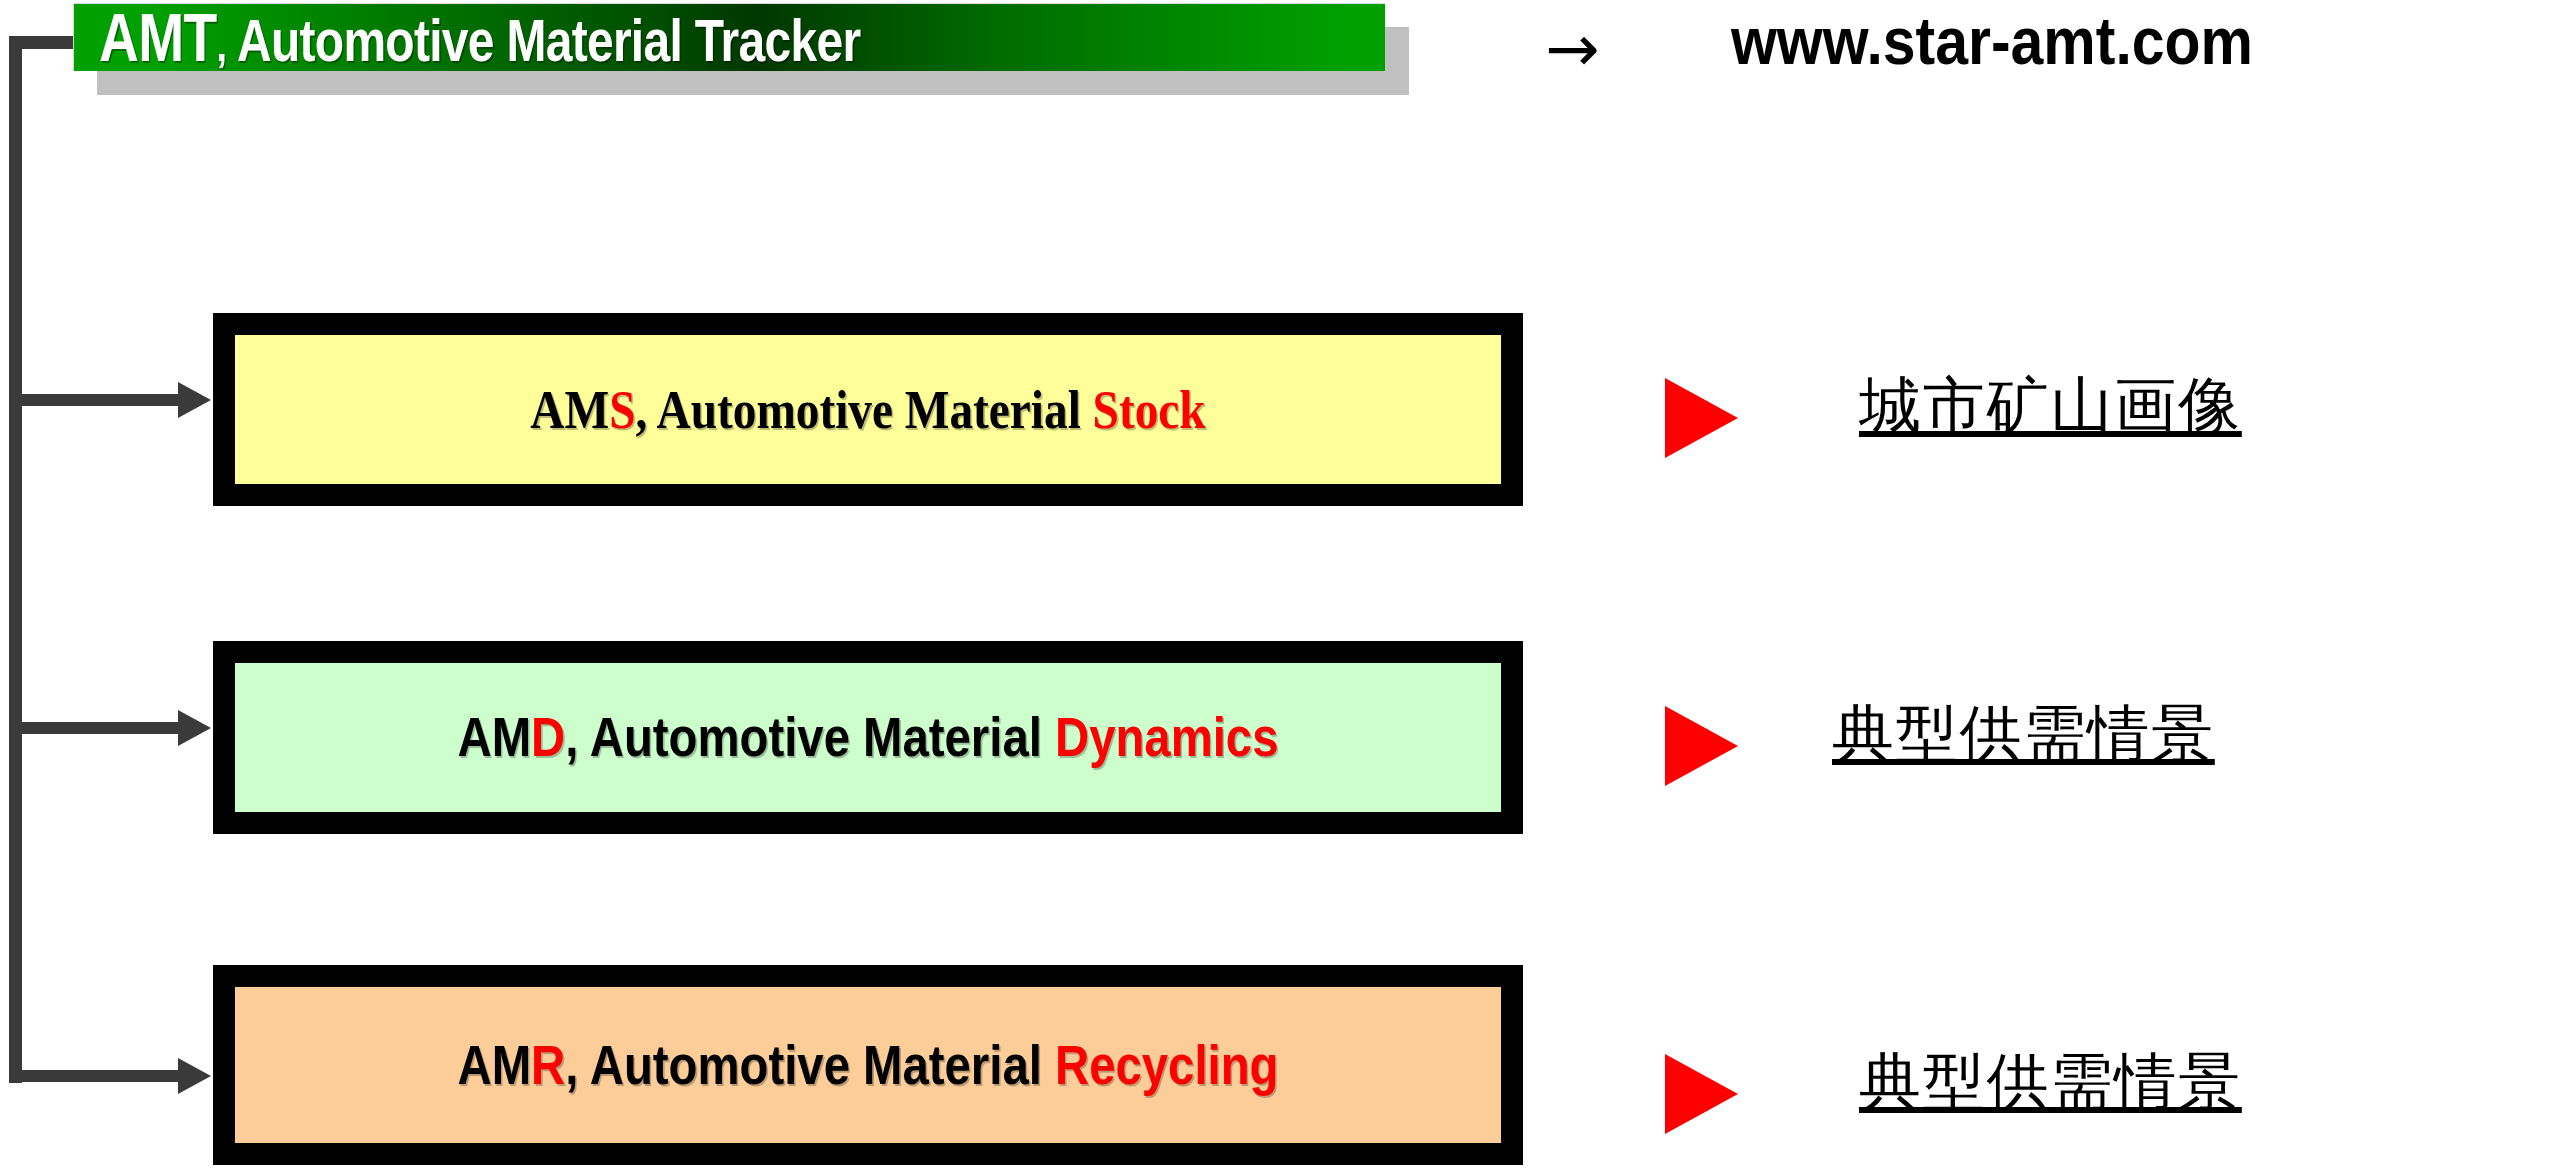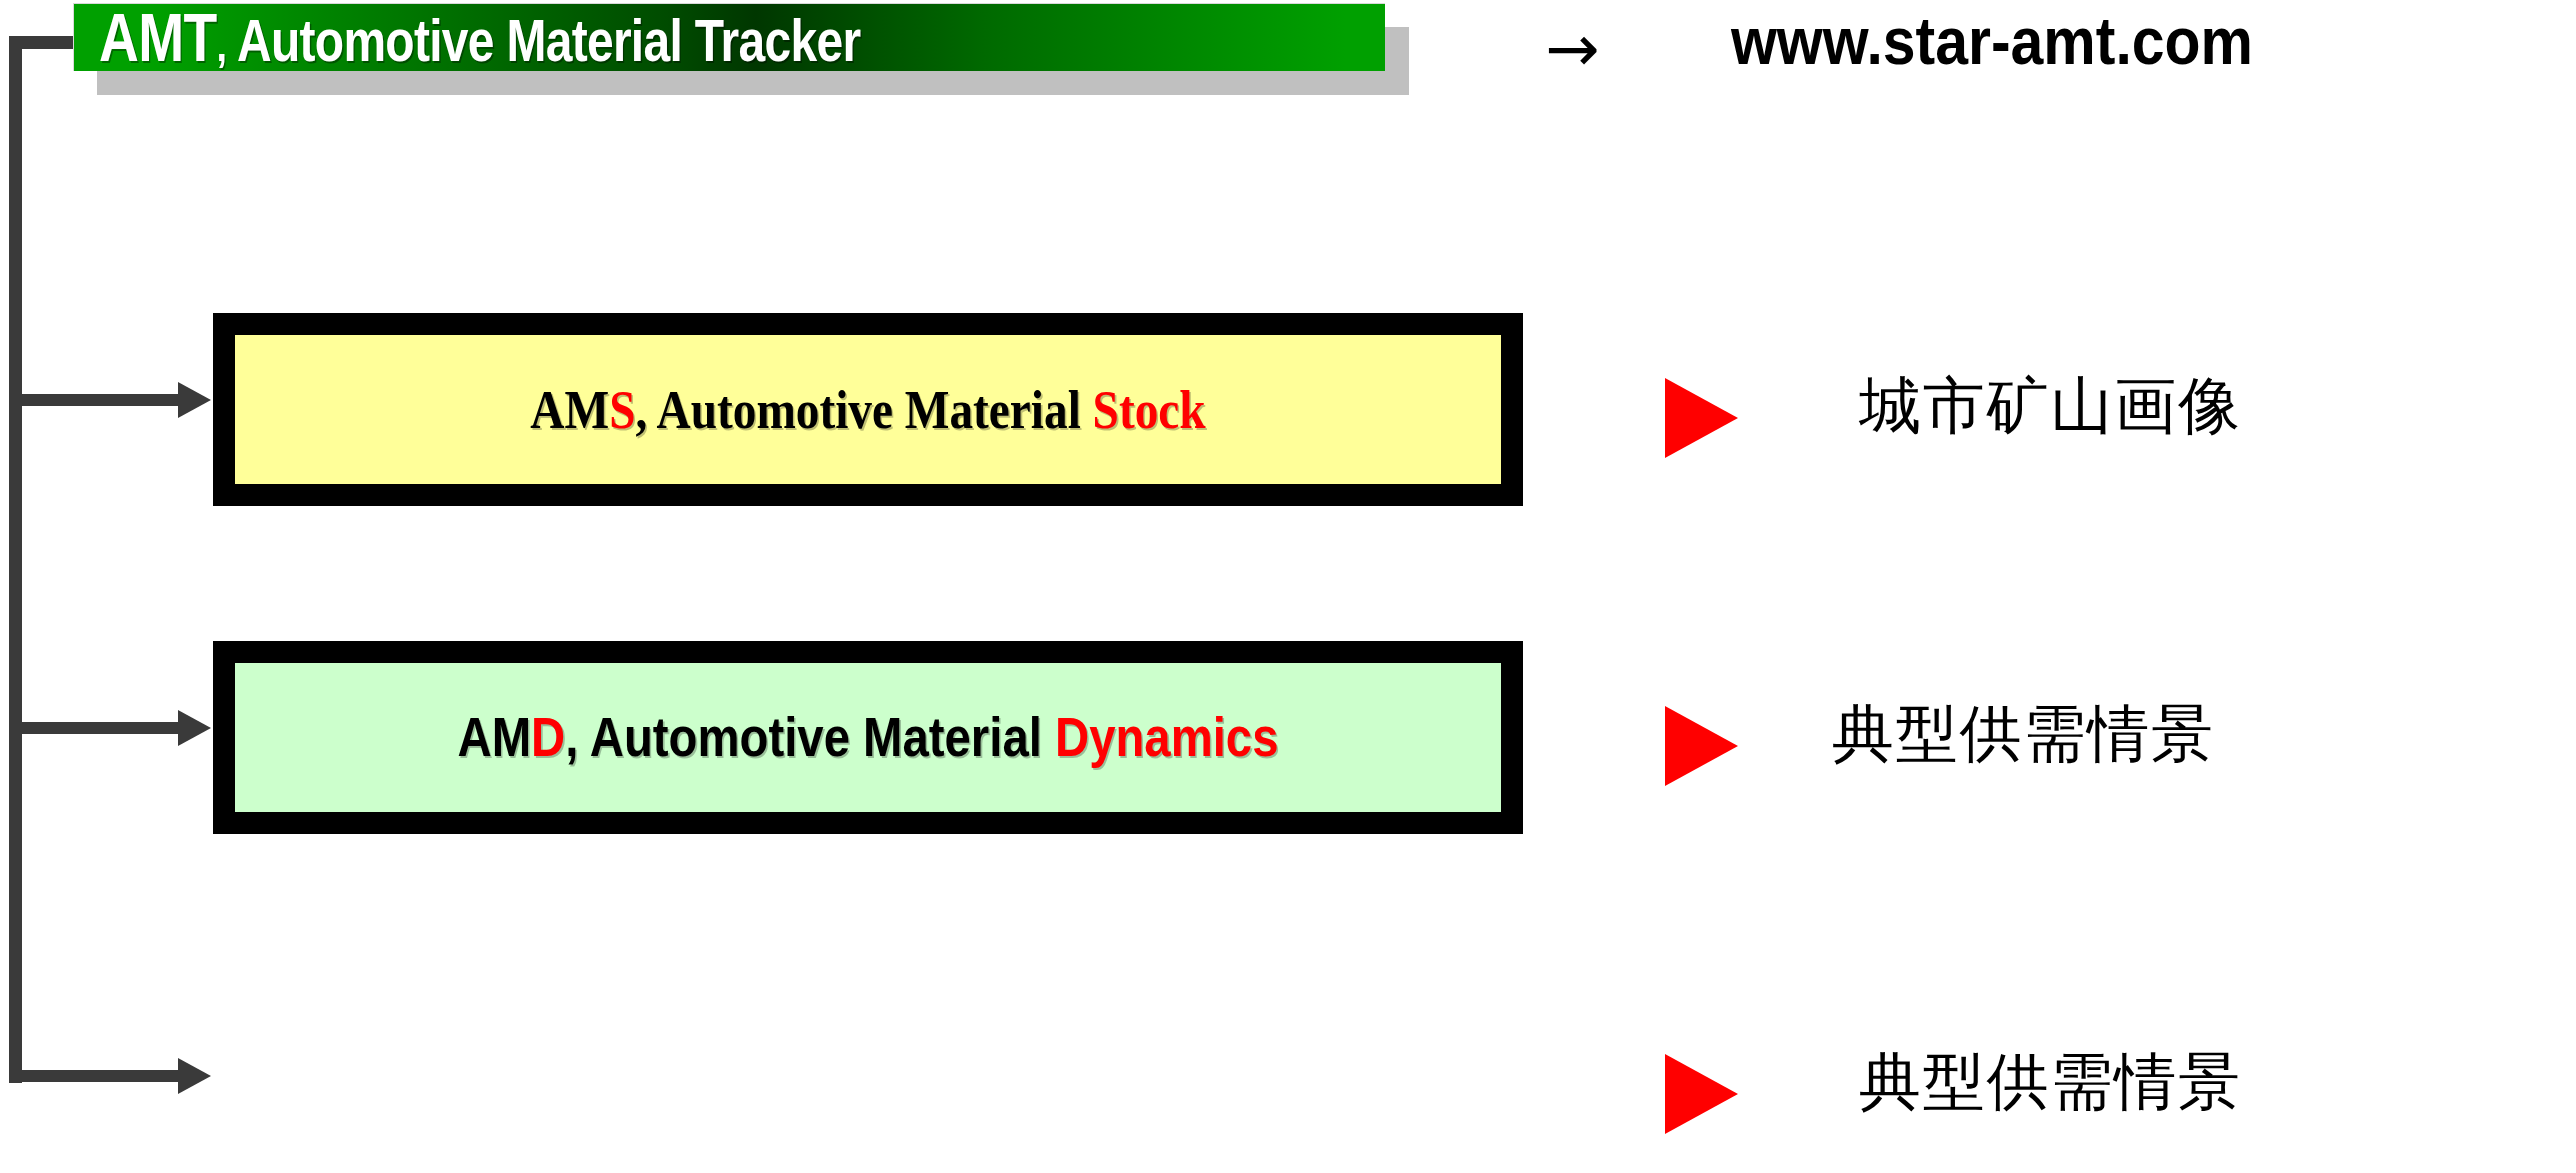--- a/index.html
+++ b/index.html
@@ -101,20 +101,21 @@
     border-top:40px solid transparent;
     border-bottom:40px solid transparent;
     border-left:73px solid #ff0000;
   }
   .cn-label{
     position:absolute;
     font-size:62px;font-weight:normal;color:#000;
     line-height:1;white-space:nowrap;
     font-family:"DejaVu Sans","Liberation Sans",sans-serif;
     letter-spacing:1.8px;
+    text-decoration:underline;
   }
 </style>
 </head>
 <body>
 
 <div id="stage">
 
   <div class="conn v-trunk" style="background: rgb(58, 58, 58);"></div>
   <div class="conn h-top" style="background: rgb(58, 58, 58);"></div>
 
@@ -144,17 +145,22 @@
   <div class="cn-label" style="left:1859px;top:375px;">城市矿山画像</div>
 
   <div class="row row-dyn">
     <div class="card" style="background: rgb(204, 255, 204); border-color: rgb(0, 0, 0);">
       <div class="card-label"><span>AM</span><span class="hl">D</span><span>, Automotive Material </span><span class="hl">Dynamics</span></div>
     </div>
   </div>
   <div class="play-tri" style="left: 1665px; top: 706px; border-left-color: rgb(255, 0, 0);"></div>
   <div class="cn-label" style="left:1832px;top:703px;">典型供需情景</div>
 
+  <div class="row row-rec">
+    <div class="card" style="background: rgb(252, 204, 153); border-color: rgb(0, 0, 0);">
+      <div class="card-label"><span>AM</span><span class="hl">R</span><span>, Automotive Material </span><span class="hl">Recycling</span></div>
+    </div>
+  </div>
   <div class="play-tri" style="left: 1665px; top: 1054px; border-left-color: rgb(255, 0, 0);"></div>
   <div class="cn-label" style="left:1859px;top:1051px;">典型供需情景</div>
 
 </div>
 
 
 </body></html>

